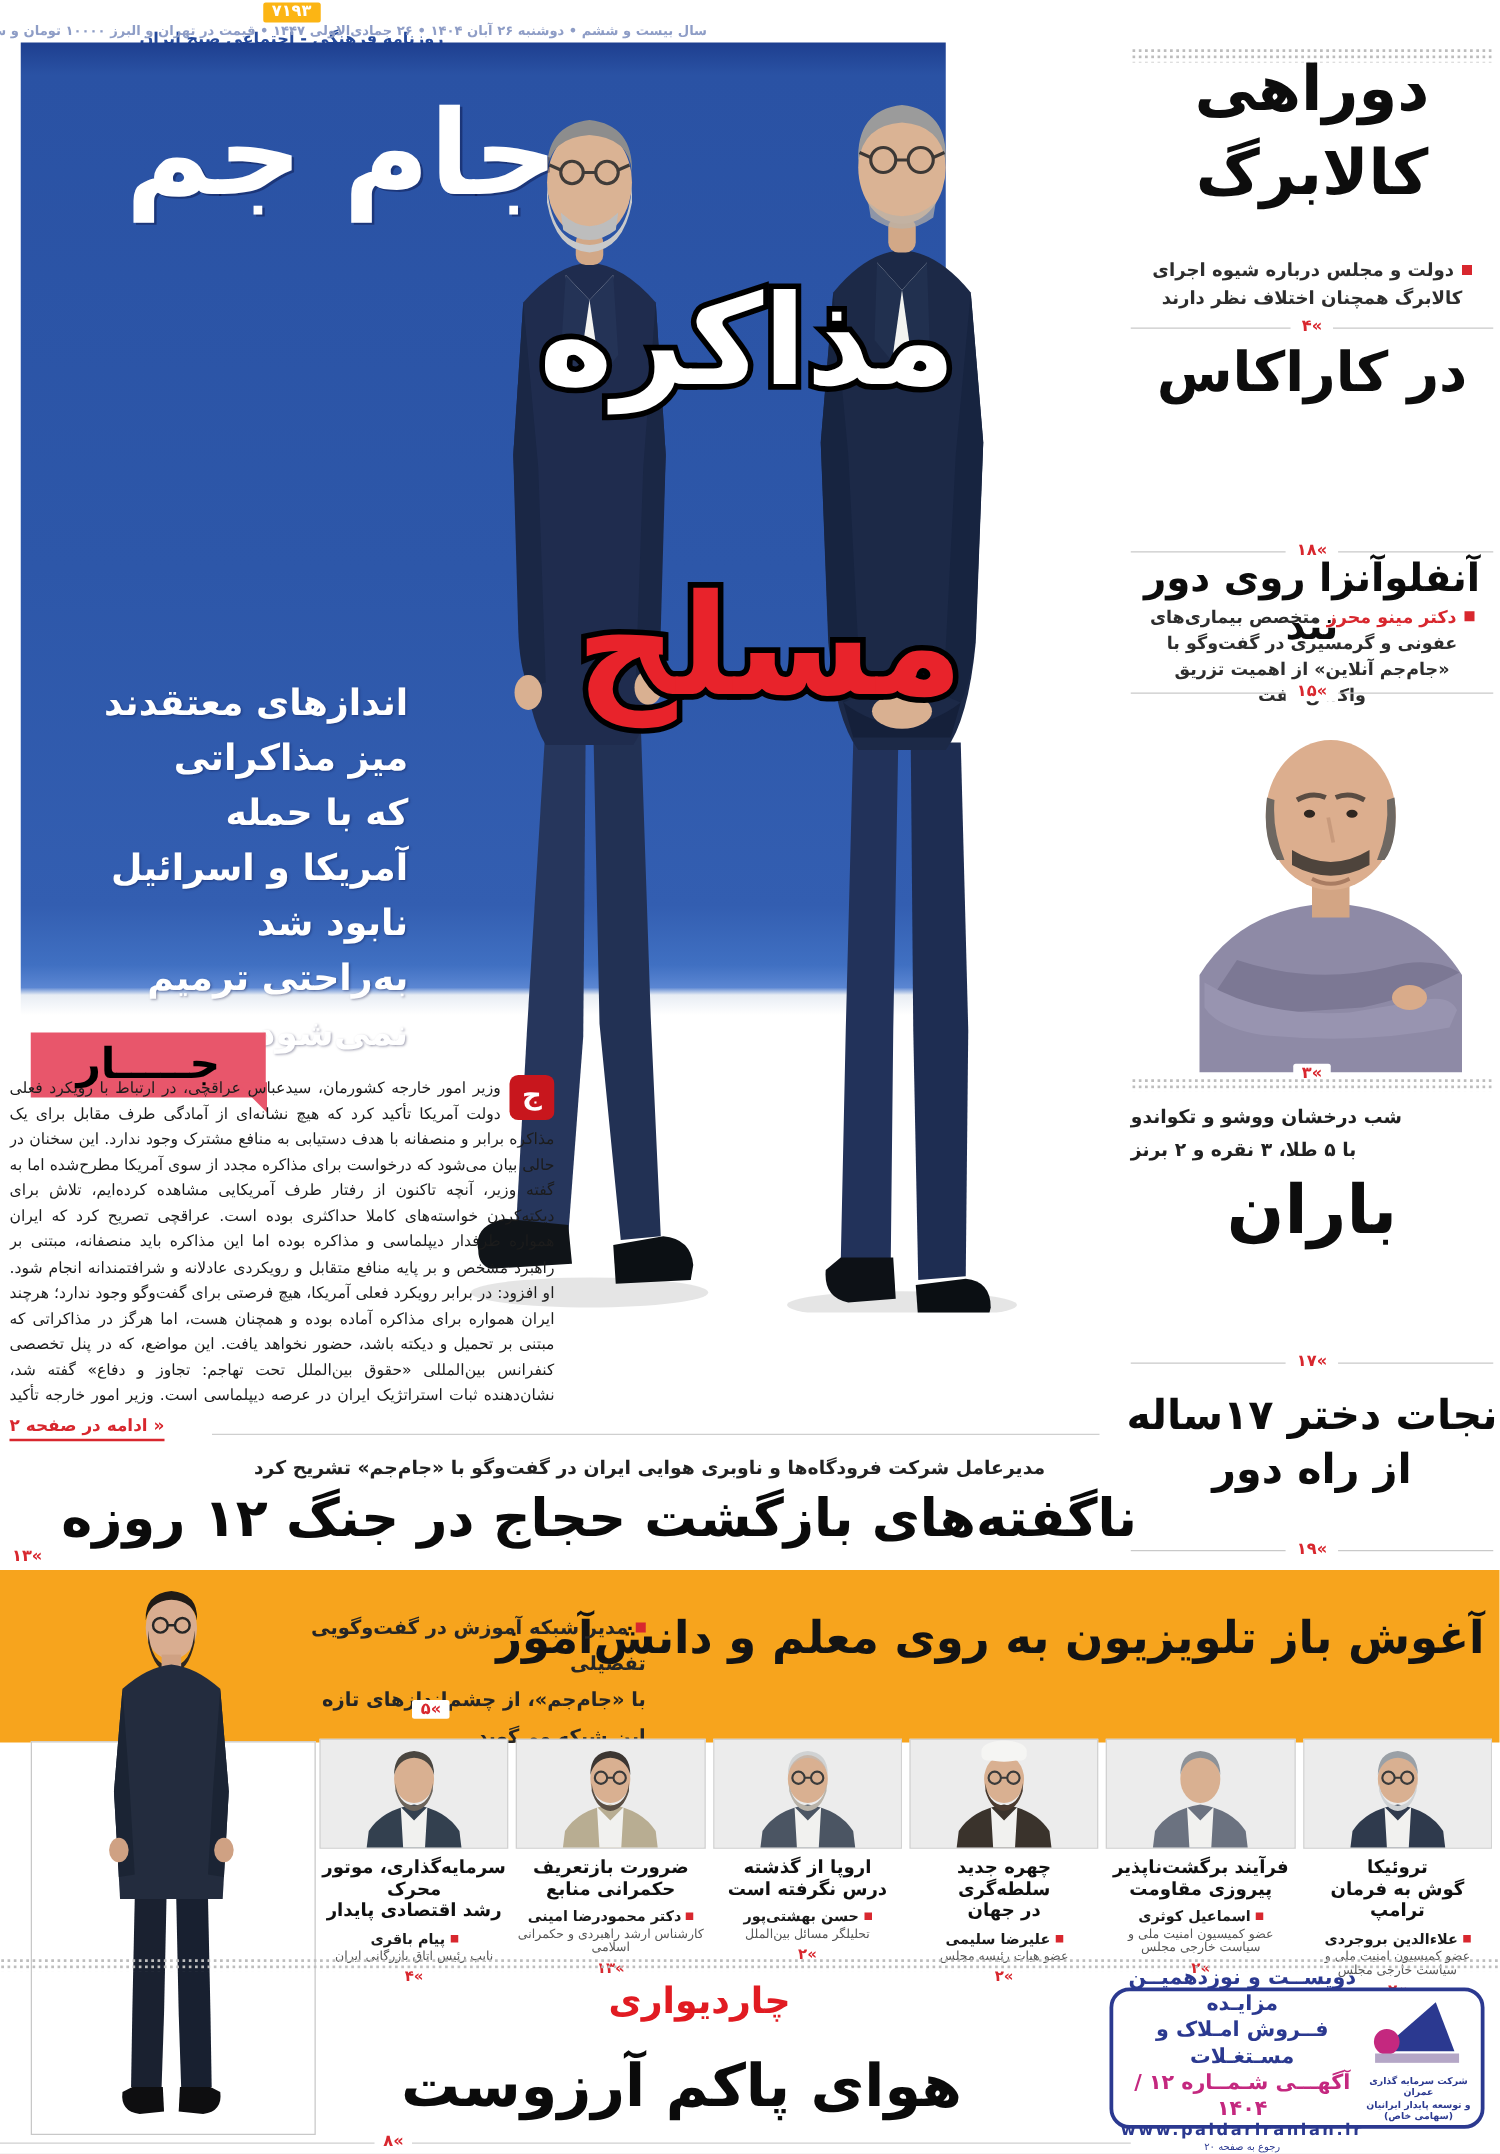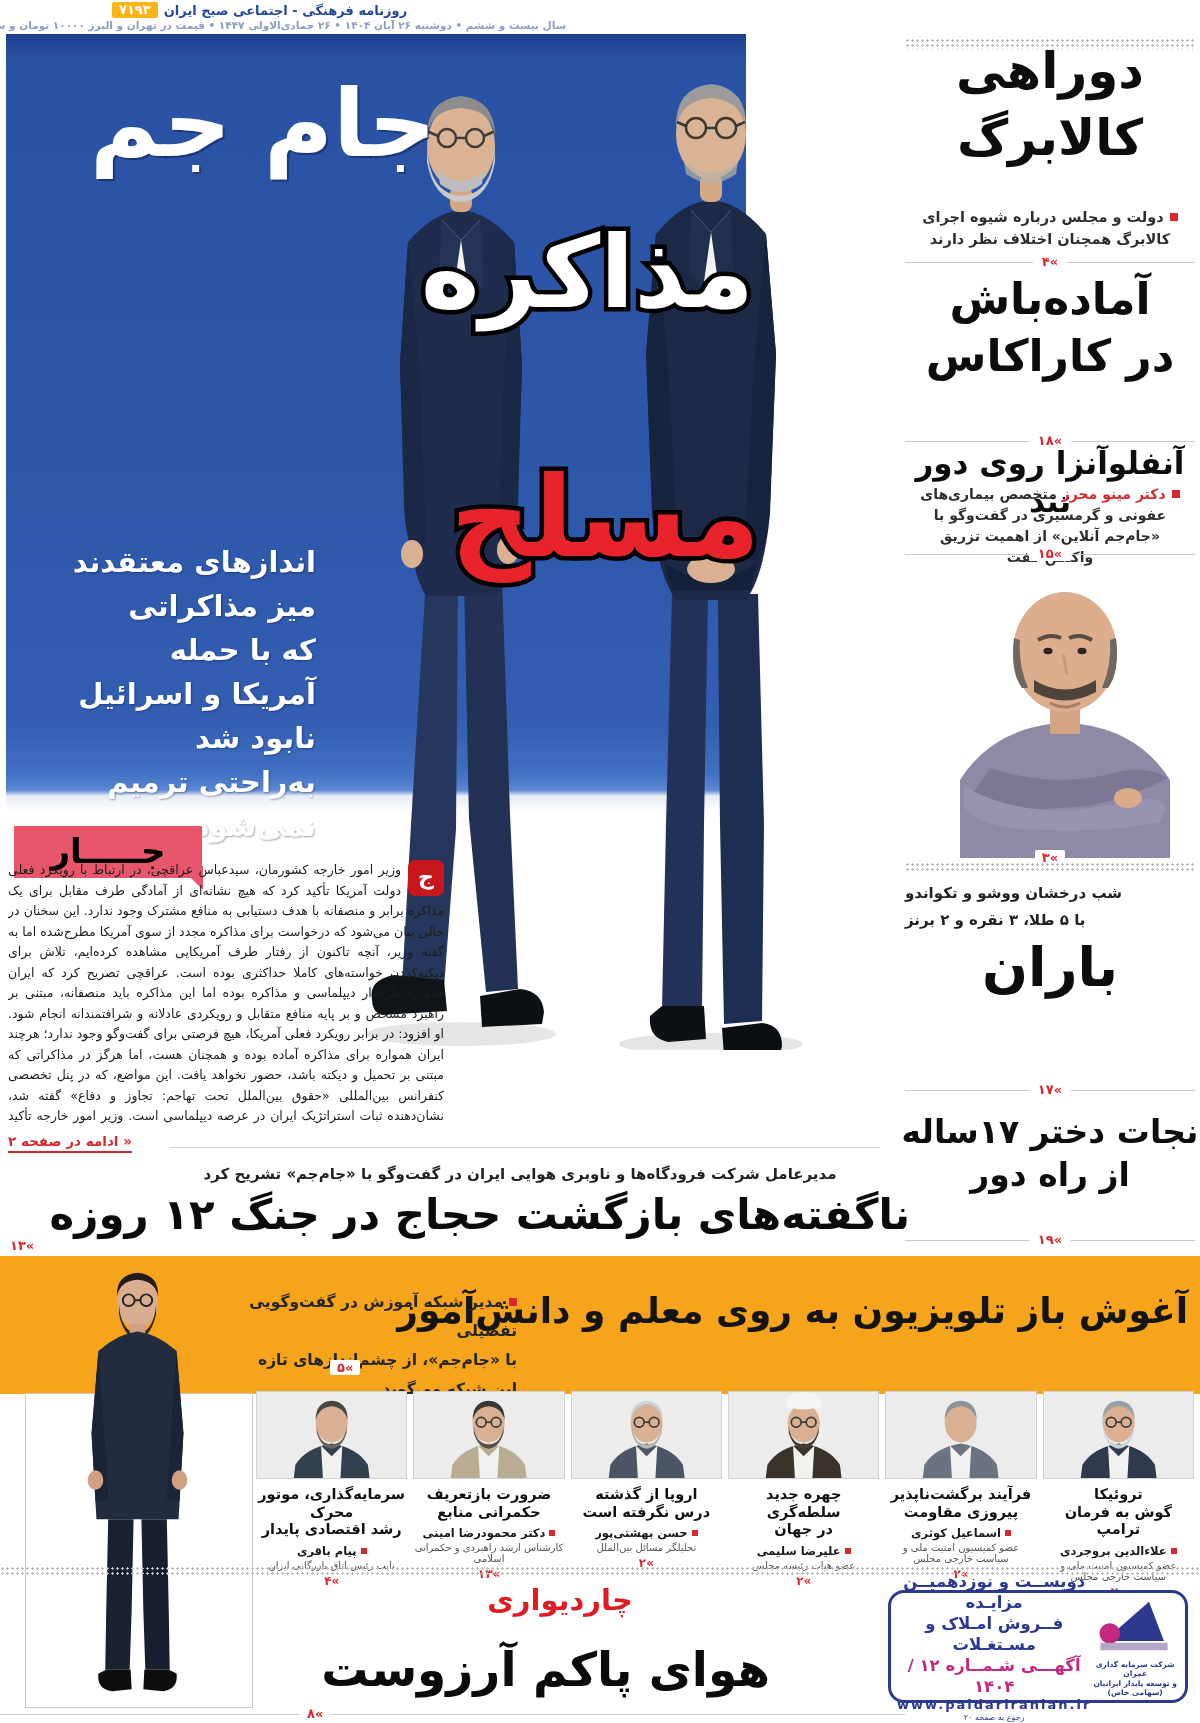--- a/index.html
+++ b/index.html
@@ -2,27 +2,27 @@
 <html lang="fa" dir="rtl"><head>
 <meta charset="utf-8">
 <style>
   html,body{margin:0;padding:0;background:#e9e9e7;}
   *{box-sizing:border-box;}
   #page{position:relative;width:1200px;height:1723px;margin:0 auto;background:#fff;overflow:hidden;
         font-family:"DejaVu Sans",sans-serif;direction:rtl;}
   .abs{position:absolute;}
 
   
-  #hline1{left:112px;top:2px;display:flex;direction:ltr;align-items:center;gap:6px;}
+  #hline1{left:112px;top:2px;display:flex;direction:ltr;align-items:center;gap:6px;flex-direction:column;}
   #issue-badge{background:#fcb514;color:#fff;font-weight:bold;font-size:13px;padding:0 7px;border-radius:2px;line-height:16px;}
   #tagline{color:#24499c;font-weight:bold;font-size:13px;}
   #dateline{left:6px;top:19px;width:560px;font-size:10.5px;color:#8e9dc6;font-weight:bold;white-space:nowrap;direction:rtl;text-align:right;}
 
   
-  #photo-area{left:6px;top:34px;width:740px;height:1016px;
+  #photo-area{left:17px;top:34px;width:740px;height:1016px;
     background:linear-gradient(180deg,#1e3f8f 0px,#2a52a4 26px,#2d57a9 420px,#335eb1 690px,#4070c2 738px,#5b86d2 756px,#e8edf4 762px,#ffffff 778px,#ffffff 100%);}
   #men-svg{position:absolute;left:0;top:0;width:868px;height:1016px;}
   #masthead{left:10px;top:30px;width:420px;color:#fff;font-weight:900;font-size:94px;line-height:120px;
     letter-spacing:-3px;text-shadow:2px 2px 0 rgba(0,0,40,.35);white-space:nowrap;}
 
   .ol{position:relative;display:block;line-height:1.05;font-weight:900;white-space:nowrap;}
   .ol .st{color:transparent;-webkit-text-stroke:8px #000;}
   .ol .fl{position:absolute;right:0;top:0;left:0;}
   #hl1{left:8px;top:186px;width:360px;font-size:100px;text-align:right;}
   #hl1 .fl{color:#fff;}
@@ -234,21 +234,20 @@
     <div>کالابرگ</div>
   </div>
   <div class="abs sb-sub" style="top:206px;">
     <span class="rb">دولت و مجلس درباره شیوه اجرای کالابرگ همچنان اختلاف نظر دارند</span>
   </div>
   <div class="abs sdiv" style="top:262px;">
     <span class="pm">۴«</span>
   </div>
 
   <div class="abs sb-title" id="s2-title">
-    <div>آماده‌باش</div>
     <div>در کاراکاس</div>
   </div>
   <div class="abs sdiv" style="top:441px;">
     <span class="pm">۱۸«</span>
   </div>
 
   <div class="abs sb-title" id="s3-title">آنفلوآنزا روی دور تند</div>
   <div class="abs sb-sub" style="top:484px;font-size:14px;line-height:21px;">
     <span class="rb redname">دکتر مینو محرز</span><span> متخصص بیماری‌های عفونی و گرمسیری در گفت‌وگو با «جام‌جم آنلاین» از اهمیت تزریق واکسن گفت</span>
   </div>

